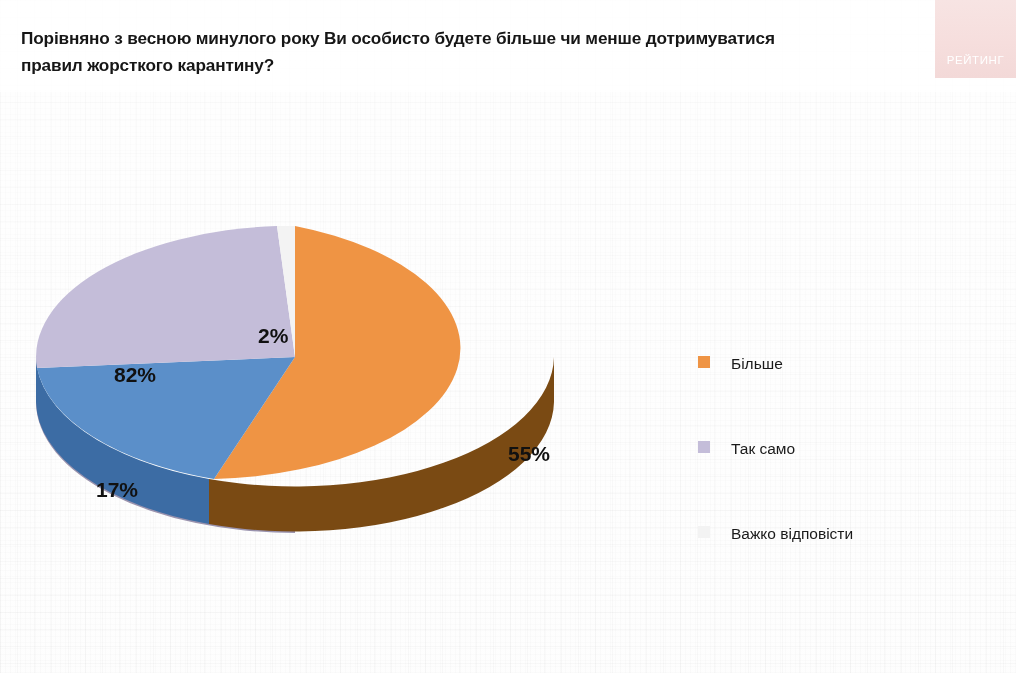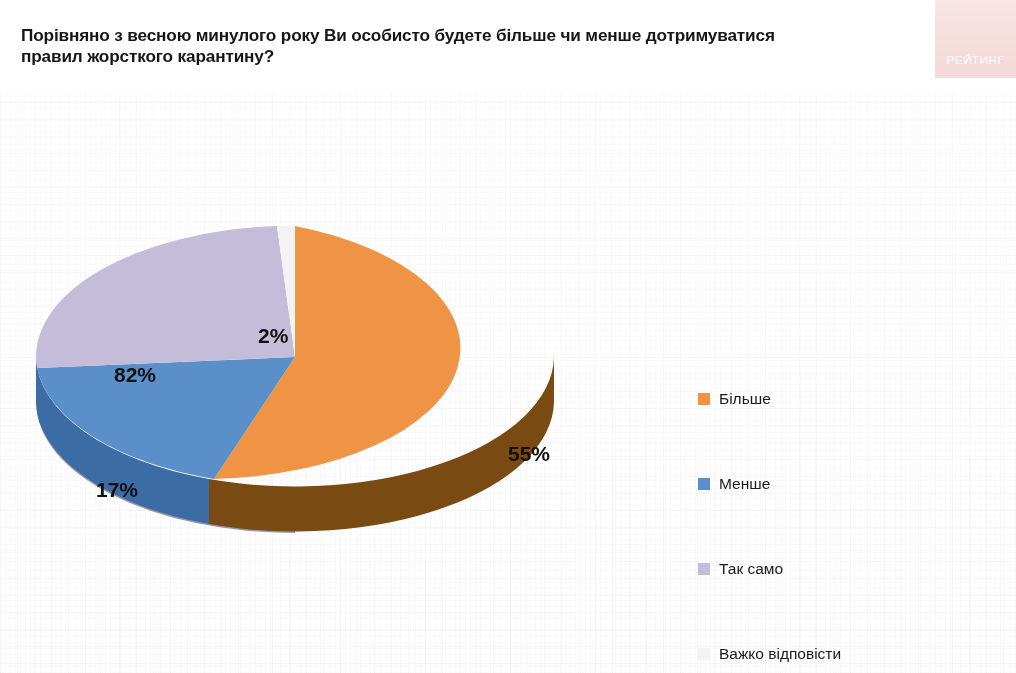--- a/index.html
+++ b/index.html
@@ -44,21 +44,21 @@
     width: 1016px; height: 92px;
     background: rgba(255,255,255,0.88);
     z-index: 2;
   }
   #page-title {
     position: absolute;
     left: 21px; top: 25px;
     width: 900px;
     font-size: 17.2px;
     font-weight: bold;
-    line-height: 21px;
+    line-height: 27px;
     letter-spacing: -0.15px;
     color: #161616;
     z-index: 3;
     white-space: pre-line;
   }
 
   
   #brand-watermark {
     position: absolute;
     right: 0; top: 0;
@@ -104,22 +104,23 @@
 
   
   #legend {
     position: absolute;
     left: 698px; top: 264px;
     width: 290px;
     z-index: 6;
   }
   .legend-row {
     display: flex;
-    align-items: center;
+    align-items: flex-start;
     height: 85px;
+    gap: 12px;
   }
   .legend-swatch {
     width: 12px;
     height: 12px;
     flex: 0 0 12px;
     margin-right: 9px;
   }
   .legend-label {
     font-size: 15.5px;
     color: #1a1a1a;
@@ -181,24 +182,20 @@
   <div class="slice-label" id="label-taksamo">82%</div>
   <div class="slice-label" id="label-vazhko">2%</div>
 
   <div id="legend">
 
     <div class="legend-row">
       <span class="legend-swatch" style="background:#ef9444"></span>
       <span class="legend-label">Більше</span>
     </div>
 
-    <div class="legend-row">
-      <span class="legend-swatch" style="background:#5b8fc9"></span>
-      <span class="legend-label">Менше</span>
-    </div>
 
     <div class="legend-row">
       <span class="legend-swatch" style="background:#c4bdd9"></span>
       <span class="legend-label">Так само</span>
     </div>
 
     <div class="legend-row">
       <span class="legend-swatch" style="background:#f3f3f3"></span>
       <span class="legend-label">Важко відповісти</span>
     </div>

